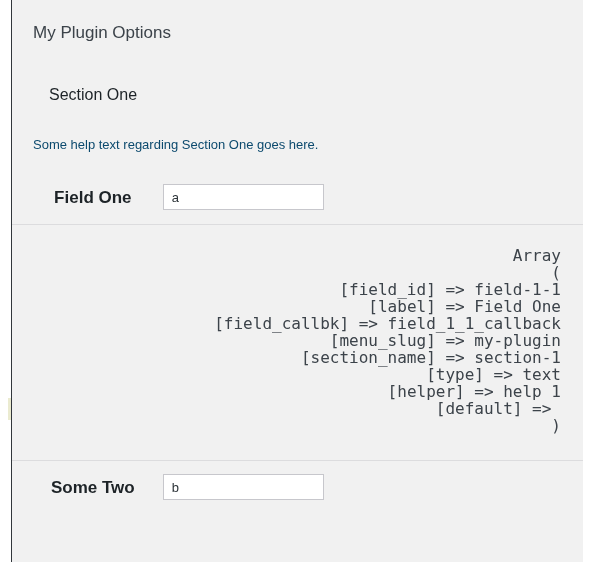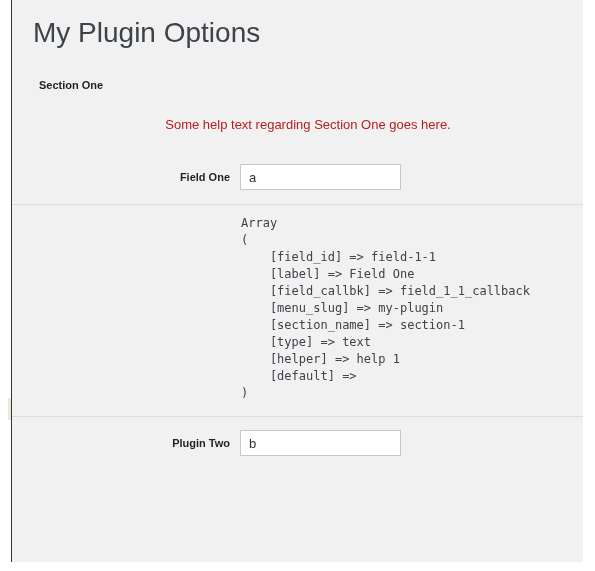--- a/index.html
+++ b/index.html
@@ -42,57 +42,56 @@
     width: 571px;
     height: 562px;
     background: #f1f1f1;
     box-sizing: border-box;
     overflow: hidden;
   }
 
   #page-title {
     margin: 0;
     padding: 18px 0 0 21px;
-    font-size: 28px;
+    font-size: 17px;
     font-weight: 400;
     line-height: 29px;
     color: #3c434a;
   }
 
   .section-heading {
-    margin: 6px;
+    margin: 16px;
     padding: 22px 0 0 21px;
-    font-size: 11px;
-    font-weight: 700;
+    font-size: 16px;
+    font-weight: 400;
     line-height: 20px;
     color: #1d2327;
   }
 
   .section-help {
     margin: 0;
     padding: 15px 0 0 21px;
     font-size: 13px;
     font-weight: 400;
     line-height: 17px;
-    color: #b91c1c;
-    text-align: center;
+    color: #0c4a6e;
   }
 
   
   .form-table {
     width: 100%;
     border-collapse: collapse;
     margin-top: 18px;
   }
   .form-table th {
     width: 228px;
     padding: 17px 10px 17px 21px;
-    text-align: right;
+    text-align: center;
     vertical-align: top;
-    font-size: 11px;
+    font-size: 17px;
     font-weight: 600;
     line-height: 19px;
     color: #1d2327;
     box-sizing: border-box;
   }
   .form-table td {
     padding: 13px 10px 13px 0;
     vertical-align: top;
     box-sizing: border-box;
   }
@@ -118,28 +117,29 @@
     background: #ffffff;
     font-family: "Liberation Sans", sans-serif;
     font-size: 13px;
     line-height: 24px;
     color: #2c3338;
     border-radius: 0;
     outline: none;
   }
 
   pre.debug-dump {
-    margin: 0;
+    margin: 12px;
     padding: 10px 0 14px 1px;
     font-family: "DejaVu Sans Mono", "Liberation Mono", monospace;
-    font-size: 12px;
+    font-size: 16px;
     line-height: 17px;
     color: #3c434a;
     background: transparent;
     white-space: pre;
+    text-align: right;
   }
 
   .spacer-tall {
     height: 22px;
   }
 </style>
 </head>
 <body>
 
 <div id="admin-rail"></div>
@@ -173,21 +173,21 @@
     [menu_slug] =&gt; my-plugin
     [section_name] =&gt; section-1
     [type] =&gt; text
     [helper] =&gt; help 1
     [default] =&gt; 
 )</pre>
         </td>
       </tr>
 
       <tr>
-        <th scope="row">Plugin Two</th>
+        <th scope="row">Some Two</th>
         <td>
           <input type="text" class="regular-text" value="b" style="">
         </td>
       </tr>
     </tbody>
   </table>
 
 
 
   <div class="spacer-tall"></div>

